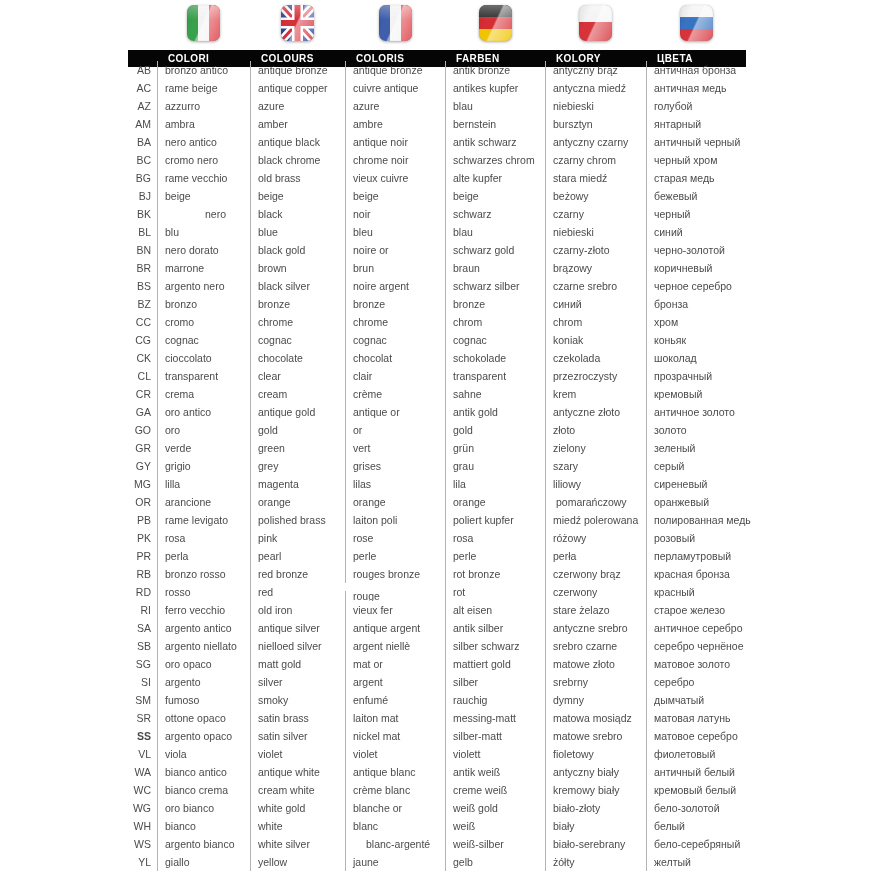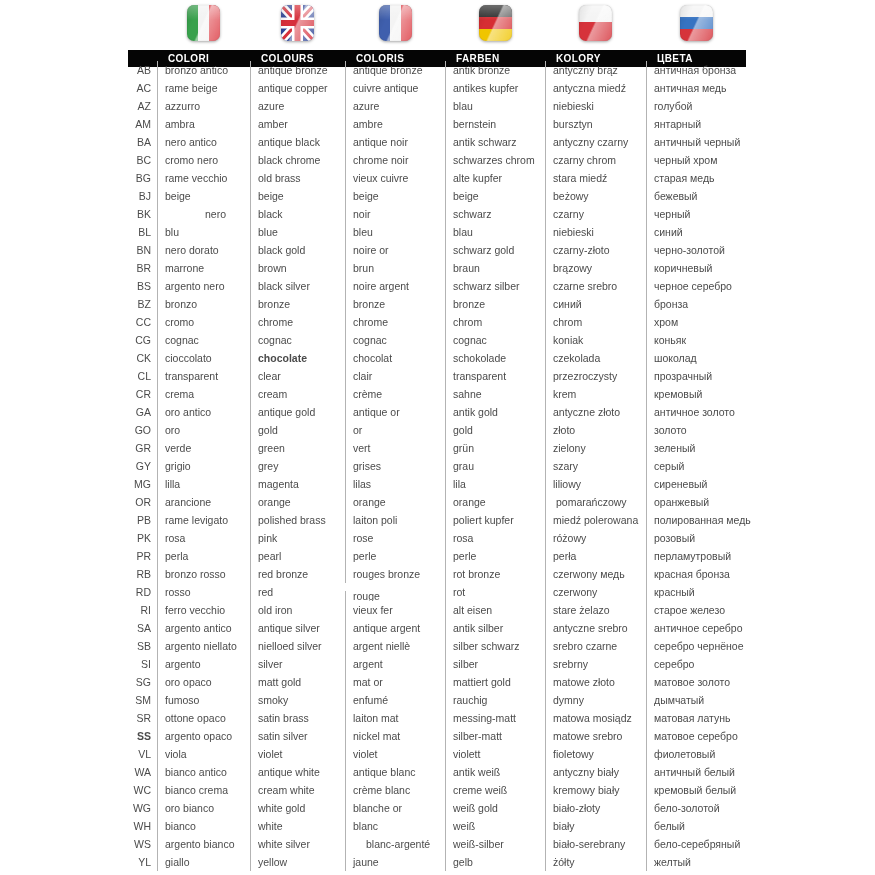--- a/index.html
+++ b/index.html
@@ -239,21 +239,21 @@
         <div class="cell c-it c-lang" style="color: rgb(75, 75, 75); border-left-color: rgb(179, 179, 179);">cognac</div>
         <div class="cell c-en c-lang" style="color: rgb(75, 75, 75); border-left-color: rgb(179, 179, 179);">cognac</div>
         <div class="cell c-fr c-lang" style="color: rgb(75, 75, 75); border-left-color: rgb(179, 179, 179);">cognac</div>
         <div class="cell c-de c-lang" style="color: rgb(75, 75, 75); border-left-color: rgb(179, 179, 179);">cognac</div>
         <div class="cell c-pl c-lang" style="color: rgb(75, 75, 75); border-left-color: rgb(179, 179, 179);">koniak</div>
         <div class="cell c-ru c-lang" style="color: rgb(75, 75, 75); border-left-color: rgb(179, 179, 179);">коньяк</div>
       </div>
       <div class="table-row">
         <div class="cell c-code" style="color: rgb(75, 75, 75);">CK</div>
         <div class="cell c-it c-lang" style="color: rgb(75, 75, 75); border-left-color: rgb(179, 179, 179);">cioccolato</div>
-        <div class="cell c-en c-lang" style="color: rgb(75, 75, 75); border-left-color: rgb(179, 179, 179); font-weight: bold;">chocolate</div>
+        <div class="cell c-en c-lang" style="color: rgb(75, 75, 75); border-left-color: rgb(179, 179, 179);">chocolate</div>
         <div class="cell c-fr c-lang" style="color: rgb(75, 75, 75); border-left-color: rgb(179, 179, 179);">chocolat</div>
         <div class="cell c-de c-lang" style="color: rgb(75, 75, 75); border-left-color: rgb(179, 179, 179);">schokolade</div>
         <div class="cell c-pl c-lang" style="color: rgb(75, 75, 75); border-left-color: rgb(179, 179, 179);">czekolada</div>
         <div class="cell c-ru c-lang" style="color: rgb(75, 75, 75); border-left-color: rgb(179, 179, 179);">шоколад</div>
       </div>
       <div class="table-row">
         <div class="cell c-code" style="color: rgb(75, 75, 75);">CL</div>
         <div class="cell c-it c-lang" style="color: rgb(75, 75, 75); border-left-color: rgb(179, 179, 179);">transparent</div>
         <div class="cell c-en c-lang" style="color: rgb(75, 75, 75); border-left-color: rgb(179, 179, 179);">clear</div>
         <div class="cell c-fr c-lang" style="color: rgb(75, 75, 75); border-left-color: rgb(179, 179, 179);">clair</div>
@@ -350,21 +350,21 @@
         <div class="cell c-de c-lang" style="color: rgb(75, 75, 75); border-left-color: rgb(179, 179, 179);">perle</div>
         <div class="cell c-pl c-lang" style="color: rgb(75, 75, 75); border-left-color: rgb(179, 179, 179);">perła</div>
         <div class="cell c-ru c-lang" style="color: rgb(75, 75, 75); border-left-color: rgb(179, 179, 179);">перламутровый</div>
       </div>
       <div class="table-row">
         <div class="cell c-code" style="color: rgb(75, 75, 75);">RB</div>
         <div class="cell c-it c-lang" style="color: rgb(75, 75, 75); border-left-color: rgb(179, 179, 179);">bronzo rosso</div>
         <div class="cell c-en c-lang" style="color: rgb(75, 75, 75); border-left-color: rgb(179, 179, 179);">red bronze</div>
         <div class="cell c-fr c-lang" style="color: rgb(75, 75, 75); border-left-color: rgb(179, 179, 179);">rouges bronze</div>
         <div class="cell c-de c-lang" style="color: rgb(75, 75, 75); border-left-color: rgb(179, 179, 179);">rot bronze</div>
-        <div class="cell c-pl c-lang" style="color: rgb(75, 75, 75); border-left-color: rgb(179, 179, 179);">czerwony медь</div>
+        <div class="cell c-pl c-lang" style="color: rgb(75, 75, 75); border-left-color: rgb(179, 179, 179);">czerwony brąz</div>
         <div class="cell c-ru c-lang" style="color: rgb(75, 75, 75); border-left-color: rgb(179, 179, 179);">красная бронза</div>
       </div>
       <div class="table-row">
         <div class="cell c-code" style="color: rgb(75, 75, 75);">RD</div>
         <div class="cell c-it c-lang" style="color: rgb(75, 75, 75); border-left-color: rgb(179, 179, 179);">rosso</div>
         <div class="cell c-en c-lang" style="color: rgb(75, 75, 75); border-left-color: rgb(179, 179, 179);">red</div>
         <div class="cell c-fr c-lang" style="color: rgb(75, 75, 75); border-left-color: rgb(179, 179, 179); margin-top: 8px;">rouge</div>
         <div class="cell c-de c-lang" style="color: rgb(75, 75, 75); border-left-color: rgb(179, 179, 179);">rot</div>
         <div class="cell c-pl c-lang" style="color: rgb(75, 75, 75); border-left-color: rgb(179, 179, 179);">czerwony</div>
         <div class="cell c-ru c-lang" style="color: rgb(75, 75, 75); border-left-color: rgb(179, 179, 179);">красный</div>
@@ -390,38 +390,38 @@
       <div class="table-row">
         <div class="cell c-code" style="color: rgb(75, 75, 75);">SB</div>
         <div class="cell c-it c-lang" style="color: rgb(75, 75, 75); border-left-color: rgb(179, 179, 179);">argento niellato</div>
         <div class="cell c-en c-lang" style="color: rgb(75, 75, 75); border-left-color: rgb(179, 179, 179);">nielloed silver</div>
         <div class="cell c-fr c-lang" style="color: rgb(75, 75, 75); border-left-color: rgb(179, 179, 179);">argent niellè</div>
         <div class="cell c-de c-lang" style="color: rgb(75, 75, 75); border-left-color: rgb(179, 179, 179);">silber schwarz</div>
         <div class="cell c-pl c-lang" style="color: rgb(75, 75, 75); border-left-color: rgb(179, 179, 179);">srebro czarne</div>
         <div class="cell c-ru c-lang" style="color: rgb(75, 75, 75); border-left-color: rgb(179, 179, 179);">серебро чернёное</div>
       </div>
       <div class="table-row">
+        <div class="cell c-code" style="color: rgb(75, 75, 75);">SG</div>
+        <div class="cell c-it c-lang" style="color: rgb(75, 75, 75); border-left-color: rgb(179, 179, 179);">oro opaco</div>
+        <div class="cell c-en c-lang" style="color: rgb(75, 75, 75); border-left-color: rgb(179, 179, 179);">matt gold</div>
+        <div class="cell c-fr c-lang" style="color: rgb(75, 75, 75); border-left-color: rgb(179, 179, 179);">mat or</div>
+        <div class="cell c-de c-lang" style="color: rgb(75, 75, 75); border-left-color: rgb(179, 179, 179);">mattiert gold</div>
+        <div class="cell c-pl c-lang" style="color: rgb(75, 75, 75); border-left-color: rgb(179, 179, 179);">matowe złoto</div>
+        <div class="cell c-ru c-lang" style="color: rgb(75, 75, 75); border-left-color: rgb(179, 179, 179);">матовое золото</div>
+      </div>
+      <div class="table-row">
         <div class="cell c-code" style="color: rgb(75, 75, 75);">SI</div>
         <div class="cell c-it c-lang" style="color: rgb(75, 75, 75); border-left-color: rgb(179, 179, 179);">argento</div>
         <div class="cell c-en c-lang" style="color: rgb(75, 75, 75); border-left-color: rgb(179, 179, 179);">silver</div>
         <div class="cell c-fr c-lang" style="color: rgb(75, 75, 75); border-left-color: rgb(179, 179, 179);">argent</div>
         <div class="cell c-de c-lang" style="color: rgb(75, 75, 75); border-left-color: rgb(179, 179, 179);">silber</div>
         <div class="cell c-pl c-lang" style="color: rgb(75, 75, 75); border-left-color: rgb(179, 179, 179);">srebrny</div>
         <div class="cell c-ru c-lang" style="color: rgb(75, 75, 75); border-left-color: rgb(179, 179, 179);">серебро</div>
       </div>
       <div class="table-row">
-        <div class="cell c-code" style="color: rgb(75, 75, 75);">SG</div>
-        <div class="cell c-it c-lang" style="color: rgb(75, 75, 75); border-left-color: rgb(179, 179, 179);">oro opaco</div>
-        <div class="cell c-en c-lang" style="color: rgb(75, 75, 75); border-left-color: rgb(179, 179, 179);">matt gold</div>
-        <div class="cell c-fr c-lang" style="color: rgb(75, 75, 75); border-left-color: rgb(179, 179, 179);">mat or</div>
-        <div class="cell c-de c-lang" style="color: rgb(75, 75, 75); border-left-color: rgb(179, 179, 179);">mattiert gold</div>
-        <div class="cell c-pl c-lang" style="color: rgb(75, 75, 75); border-left-color: rgb(179, 179, 179);">matowe złoto</div>
-        <div class="cell c-ru c-lang" style="color: rgb(75, 75, 75); border-left-color: rgb(179, 179, 179);">матовое золото</div>
-      </div>
-      <div class="table-row">
         <div class="cell c-code" style="color: rgb(75, 75, 75);">SM</div>
         <div class="cell c-it c-lang" style="color: rgb(75, 75, 75); border-left-color: rgb(179, 179, 179);">fumoso</div>
         <div class="cell c-en c-lang" style="color: rgb(75, 75, 75); border-left-color: rgb(179, 179, 179);">smoky</div>
         <div class="cell c-fr c-lang" style="color: rgb(75, 75, 75); border-left-color: rgb(179, 179, 179);">enfumé</div>
         <div class="cell c-de c-lang" style="color: rgb(75, 75, 75); border-left-color: rgb(179, 179, 179);">rauchig</div>
         <div class="cell c-pl c-lang" style="color: rgb(75, 75, 75); border-left-color: rgb(179, 179, 179);">dymny</div>
         <div class="cell c-ru c-lang" style="color: rgb(75, 75, 75); border-left-color: rgb(179, 179, 179);">дымчатый</div>
       </div>
       <div class="table-row">
         <div class="cell c-code" style="color: rgb(75, 75, 75);">SR</div>

